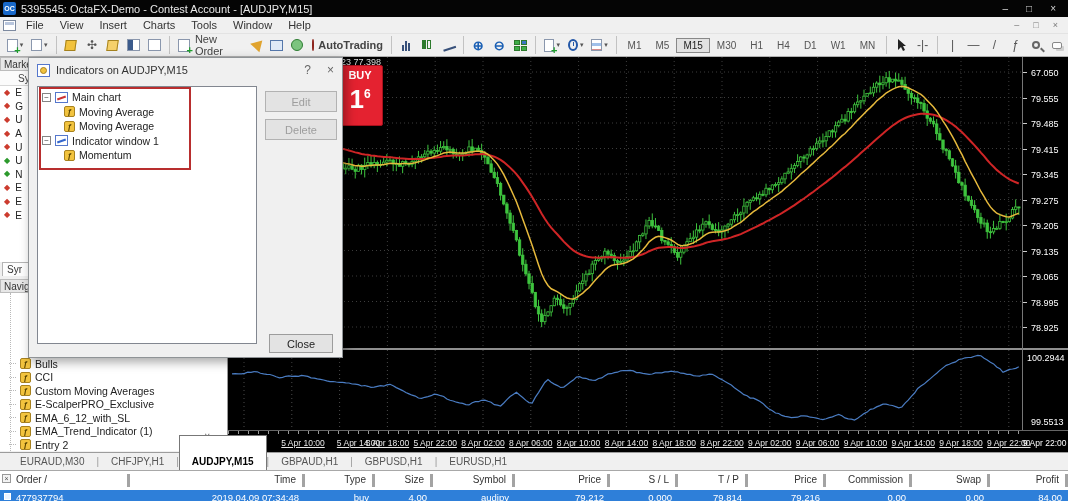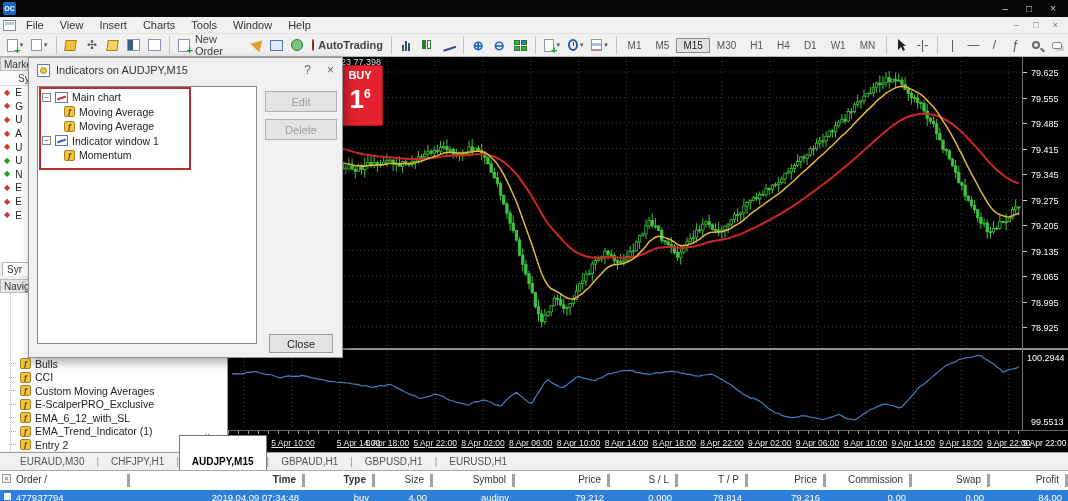--- a/index.html
+++ b/index.html
@@ -136,20 +136,21 @@
   .trcol.first{text-align:left;padding-left:16px;}
   .row-ic{position:absolute;left:4px;top:3px;width:7px;height:7px;background:#eaf2ff;border:1px solid #fff;}
 </style>
 </head>
 <body>
 
 <div id="app">
 
   <div class="titlebar abs">
     <div class="logo">OC</div>
+    <div>5395545: OctaFX-Demo - Contest Account - [AUDJPY,M15]</div>
     <div class="wincontrols">
       <span>–</span>
       <span>□</span>
       <span>×</span>
     </div>
   </div>
 
   <div class="menubar abs">
     <div class="chart-mini-icon"></div>
     <div style="display:flex">
@@ -927,21 +928,21 @@
         <line x1="541.8" y1="0" x2="541.8" y2="80" stroke="#4a4a4a" stroke-width="1" stroke-dasharray="1 3"></line>
         <line x1="589.5999999999999" y1="0" x2="589.5999999999999" y2="80" stroke="#4a4a4a" stroke-width="1" stroke-dasharray="1 3"></line>
         <line x1="637.4" y1="0" x2="637.4" y2="80" stroke="#4a4a4a" stroke-width="1" stroke-dasharray="1 3"></line>
         <line x1="685.1999999999999" y1="0" x2="685.1999999999999" y2="80" stroke="#4a4a4a" stroke-width="1" stroke-dasharray="1 3"></line>
         <line x1="733" y1="0" x2="733" y2="80" stroke="#4a4a4a" stroke-width="1" stroke-dasharray="1 3"></line>
         <line x1="780.8" y1="0" x2="780.8" y2="80" stroke="#4a4a4a" stroke-width="1" stroke-dasharray="1 3"></line>
         <polyline points="4.0,23.9 7.2,23.6 10.3,23.9 13.5,23.9 16.6,23.3 19.8,22.2 23.0,22.4 26.1,21.7 29.3,21.8 32.4,23.3 35.6,23.9 38.8,24.4 41.9,24.5 45.1,25.5 48.2,26.8 51.4,27.8 54.6,27.3 57.7,26.3 60.9,25.9 64.0,26.3 67.2,26.1 70.4,26.4 73.5,25.4 76.7,25.8 79.8,26.4 83.0,27.8 86.2,28.1 89.3,28.9 92.5,29.4 95.6,30.0 98.8,30.9 102.0,31.7 105.1,31.5 108.3,32.0 111.4,32.4 114.6,32.4 117.8,32.8 120.9,33.0 124.1,34.0 127.2,34.1 130.4,34.6 133.6,36.0 136.7,35.5 139.9,36.3 143.0,37.4 146.2,37.2 149.4,36.4 152.5,35.6 155.7,36.2 158.8,34.9 162.0,34.3 165.2,35.8 168.3,37.6 171.5,39.1 174.6,40.6 177.8,42.5 181.0,43.9 184.1,45.2 187.3,46.1 190.4,48.0 193.6,48.3 196.8,47.3 199.9,46.6 203.1,45.7 206.2,44.1 209.4,44.7 212.6,45.7 215.7,46.5 218.9,49.0 222.0,50.3 225.2,51.0 228.4,52.2 231.5,52.9 234.7,53.4 237.8,54.6 241.0,54.9 244.2,52.7 247.3,51.6 250.5,51.7 253.6,50.3 256.8,50.2 260.0,51.3 263.1,52.2 266.3,54.7 269.4,55.2 272.6,56.0 275.8,53.0 278.9,49.7 282.1,46.5 285.2,44.4 288.4,42.2 291.6,45.0 294.7,47.5 297.9,50.4 301.0,52.6 304.2,53.1 307.4,47.1 310.5,42.6 313.7,37.4 316.8,32.5 320.0,29.5 323.2,32.3 326.3,34.1 329.5,35.6 332.6,37.5 335.8,37.1 339.0,34.7 342.1,32.3 345.3,30.1 348.4,27.1 351.6,26.7 354.8,28.2 357.9,28.3 361.1,29.6 364.2,30.1 367.4,30.3 370.6,28.5 373.7,27.9 376.9,25.7 380.0,23.9 383.2,23.7 386.4,22.6 389.5,22.2 392.7,20.8 395.8,20.5 399.0,20.7 402.2,20.3 405.3,20.9 408.5,22.6 411.6,22.7 414.8,23.3 418.0,23.8 421.1,24.4 424.3,24.0 427.4,22.9 430.6,22.8 433.8,22.8 436.9,21.9 440.1,21.9 443.2,21.2 446.4,21.9 449.6,21.8 452.7,23.2 455.9,23.4 459.0,24.4 462.2,24.4 465.4,25.6 468.5,26.0 471.7,26.1 474.8,25.0 478.0,25.0 481.2,24.2 484.3,24.3 487.5,25.9 490.6,28.1 493.8,29.6 497.0,31.5 500.1,33.3 503.3,35.1 506.4,37.8 509.6,39.9 512.8,42.2 515.9,44.6 519.1,45.8 522.2,48.1 525.4,48.1 528.6,49.6 531.7,51.3 534.9,53.4 538.0,56.5 541.2,59.1 544.4,60.7 547.5,63.0 550.7,63.5 553.8,65.4 557.0,66.4 560.2,66.9 563.3,67.6 566.5,67.3 569.6,67.2 572.8,65.9 576.0,65.9 579.1,66.1 582.3,67.2 585.4,67.5 588.6,68.1 591.8,69.0 594.9,69.7 598.1,68.8 601.2,67.7 604.4,66.9 607.6,65.5 610.7,64.5 613.9,65.7 617.0,67.9 620.2,68.9 623.4,69.1 626.5,70.0 629.7,68.3 632.8,65.9 636.0,63.6 639.2,62.1 642.3,59.4 645.5,58.8 648.6,56.9 651.8,55.6 655.0,54.1 658.1,54.1 661.3,55.0 664.4,55.5 667.6,56.6 670.8,57.8 673.9,57.0 677.1,53.1 680.2,50.2 683.4,46.3 686.6,43.0 689.7,38.5 692.9,36.0 696.0,34.1 699.2,31.2 702.4,28.6 705.5,25.9 708.7,23.2 711.8,20.4 715.0,17.9 718.2,15.4 721.3,14.3 724.5,12.8 727.6,11.9 730.8,9.5 734.0,9.0 737.1,7.8 740.3,7.5 743.4,7.3 746.6,6.2 749.8,5.3 752.9,5.7 756.1,8.2 759.2,9.9 762.4,12.2 765.6,13.9 768.7,16.9 771.9,18.7 775.0,22.3 778.2,20.9 781.4,19.4 784.5,19.0 787.7,18.4 790.8,16.8" fill="none" stroke="#4a7cc2" stroke-width="1.2"></polyline>
       </svg>
     <div class="axis">
       <div id="pricelabels">
-          <div class="pricelabel" style="top: 11px;">79.625</div>
+          <div class="pricelabel" style="top: 11px;">67.050</div>
           <div class="tickdash" style="top: 15px;"></div>
           <div class="pricelabel" style="top: 36.5px;">79.555</div>
           <div class="tickdash" style="top: 40.5px;"></div>
           <div class="pricelabel" style="top: 62px;">79.485</div>
           <div class="tickdash" style="top: 66px;"></div>
           <div class="pricelabel" style="top: 87.5px;">79.415</div>
           <div class="tickdash" style="top: 91.5px;"></div>
           <div class="pricelabel" style="top: 113px;">79.345</div>
           <div class="tickdash" style="top: 117px;"></div>
           <div class="pricelabel" style="top: 138.5px;">79.275</div>
@@ -957,21 +958,21 @@
           <div class="pricelabel" style="top: 266px;">78.925</div>
           <div class="tickdash" style="top: 270px;"></div>
         </div>
       <div class="momlabel" style="left:4px;top:296px">100.2944</div>
       <div class="momlabel" style="left:8px;top:360px">99.5513</div>
     </div>
     <div class="timeaxis">
       <div class="tickstrip"></div>
       <div id="timelabels">
           <div class="timelabel" style="left: -12px;">5 Apr 2019</div>
-          <div class="timelabel" style="left: 37px; text-align: center;">5 Apr 10:00</div>
+          <div class="timelabel" style="left: 47px; text-align: center;">5 Apr 10:00</div>
           <div class="timelabel" style="left: 83.6px; margin-left: 19px;">5 Apr 14:00</div>
           <div class="timelabel" style="left: 131.4px;">5 Apr 18:00</div>
           <div class="timelabel" style="left: 179.2px;">5 Apr 22:00</div>
           <div class="timelabel" style="left: 227px;">8 Apr 02:00</div>
           <div class="timelabel" style="left: 274.8px;">8 Apr 06:00</div>
           <div class="timelabel" style="left: 322.6px;">8 Apr 10:00</div>
           <div class="timelabel" style="left: 370.4px;">8 Apr 14:00</div>
           <div class="timelabel" style="left: 418.2px;">8 Apr 18:00</div>
           <div class="timelabel" style="left: 466px;">8 Apr 22:00</div>
           <div class="timelabel" style="left: 513.8px;">9 Apr 02:00</div>
@@ -1044,22 +1045,22 @@
         <div class="charttab">GBPUSD,H1</div>
         <span class="tab-sep">|</span>
         <div class="charttab">EURUSD,H1</div>
       </div>
   </div>
 
   <div class="terminal abs">
     <div class="term-close">×</div>
     <div class="term-head">
         <div class="tcol first" style="width: 130px;">Order  /</div>
-        <div class="tcol" style="width: 175px; font-weight: bold;">Time</div>
-        <div class="tcol" style="width: 70px; font-weight: bold;">Type</div>
+        <div class="tcol" style="width: 175px;">Time</div>
+        <div class="tcol" style="width: 70px;">Type</div>
         <div class="tcol" style="width: 58px;">Size</div>
         <div class="tcol" style="width: 82px;">Symbol</div>
         <div class="tcol" style="width: 95px;">Price</div>
         <div class="tcol" style="width: 68px;">S / L</div>
         <div class="tcol" style="width: 70px;">T / P</div>
         <div class="tcol" style="width: 78px;">Price</div>
         <div class="tcol" style="width: 86px;">Commission</div>
         <div class="tcol" style="width: 78px;">Swap</div>
         <div class="tcol" style="flex: 1 1 0%;">Profit</div>
       </div>

